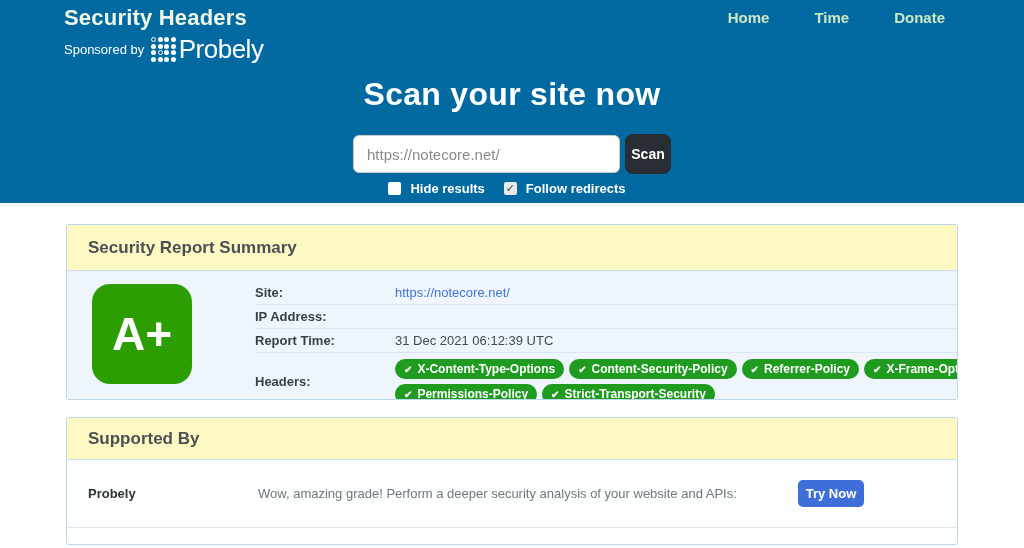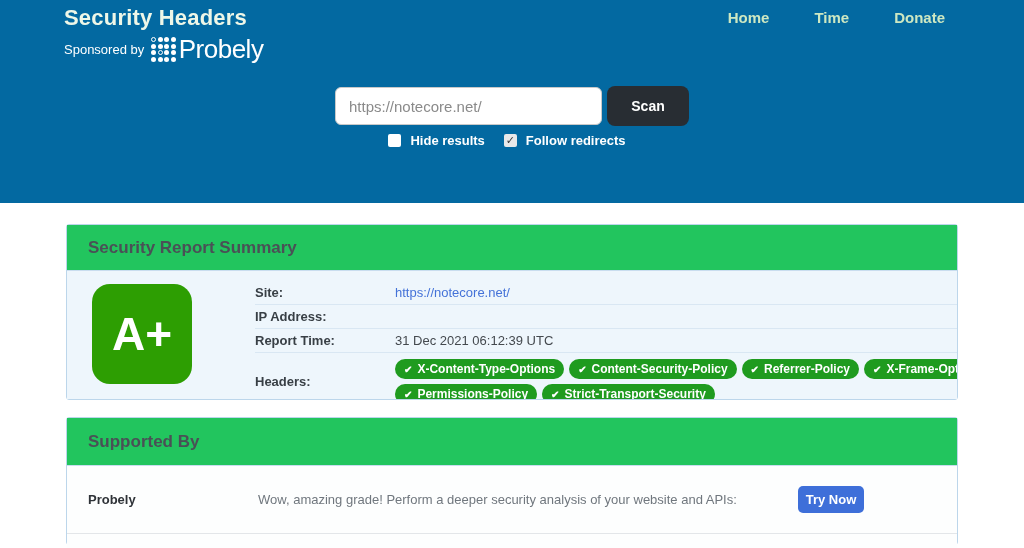--- a/index.html
+++ b/index.html
@@ -44,42 +44,42 @@
   .scan-form {
     display: flex; justify-content: center; align-items: center; margin-top: 21px;
   }
   .scan-input {
     width: 267px; height: 38px; border: 1px solid #c9c9c9; border-radius: 6px;
     padding: 0 13px; font-size: 15px; font-family: "Liberation Sans", sans-serif;
     color: #444; outline: none;
   }
   .scan-input::placeholder { color: #8a8a8a; }
   .scan-btn {
-    margin-left: 5px; width: 82px; height: 40px; background: #282d33; color: #ffffff;
+    margin-left: 5px; width: 46px; height: 40px; background: #282d33; color: #ffffff;
     border: none; border-radius: 8px; font-size: 14px; font-weight: bold;
     font-family: "Liberation Sans", sans-serif; cursor: pointer;
   }
   .check-row {
     display: flex; justify-content: center; align-items: center; gap: 9px; margin-top: 7px;
   }
   .checkbox {
     width: 13px; height: 13px; border-radius: 2px; display: inline-flex;
     align-items: center; justify-content: center; cursor: pointer;
   }
   .checkbox.unchecked { background: #ffffff; }
   .checkbox.checked { background: #e9e9e9; color: #3a3a3a; font-size: 11px; line-height: 1; }
   .check-label { color: #ffffff; font-size: 13px; font-weight: bold; margin-right: 10px; }
 
   
   .panel {
     position: absolute; left: 66px; width: 892px;
     border: 1px solid #bcd6eb; border-radius: 3px; background: #ffffff;
   }
   .panel-header {
-    background: #22c55e; border-bottom: 1px solid #c9ddef;
+    background: #fef9c3; border-bottom: 1px solid #c9ddef;
     padding-left: 21px; font-size: 17px; font-weight: bold; color: #4a5056;
     display: flex; align-items: center;
   }
   #summary-panel { top: 224px; height: 176px; }
   #summary-panel .panel-header { height: 46px; }
   #summary-panel .panel-body {
     background: #eef6fc; height: 128px; display: flex; overflow: hidden;
   }
   .grade-badge {
     width: 100px; height: 100px; margin: 13px 0 0 25px; flex: 0 0 auto;
@@ -98,21 +98,21 @@
   .pill-rows { display: flex; flex-direction: column; gap: 5px; }
   .pill-row { display: flex; gap: 5px; }
   .pill {
     display: inline-flex; align-items: center; gap: 5px;
     background: #1f9b1f; color: #ffffff; font-size: 12px; font-weight: bold;
     padding: 3px 9px; border-radius: 11px; white-space: nowrap;
   }
   .pill .chk { font-size: 10px; }
 
   #supported-panel { top: 417px; height: 128px; }
-  #supported-panel .panel-header { height: 48px; }
+  #supported-panel .panel-header { height: 42px; }
   #supported-panel .panel-body { background: #fdfefe; height: 82px; overflow: hidden; }
   .sup-row {
     display: grid; grid-template-columns: 170px 540px auto; align-items: center;
     padding-left: 21px; height: 68px; border-bottom: 1px solid #e3e6e9;
   }
   .sup-name { font-size: 13px; font-weight: bold; color: #2f3338; }
   .sup-desc { font-size: 13px; color: #70777e; }
   .cta-btn {
     width: 66px; height: 27px; background: #3e6fd9; color: #ffffff; border: none;
     border-radius: 5px; font-size: 13px; font-weight: bold;
@@ -149,20 +149,21 @@
         <span class="sponsor-name">Probely</span>
       </div>
     </div>
     <div class="nav">
       <a>Home</a>
       <a>Time</a>
       <a>Donate</a>
     </div>
   </div>
 
+  <div class="scan-heading">Scan your site now</div>
 
   <div class="scan-form">
     <input class="scan-input" type="text" placeholder="https://notecore.net/" style="">
     <button class="scan-btn">Scan</button>
   </div>
 
   <div class="check-row">
     <span class="checkbox unchecked"></span>
     <span class="check-label">Hide results</span>
     <span class="checkbox checked">✓</span>

